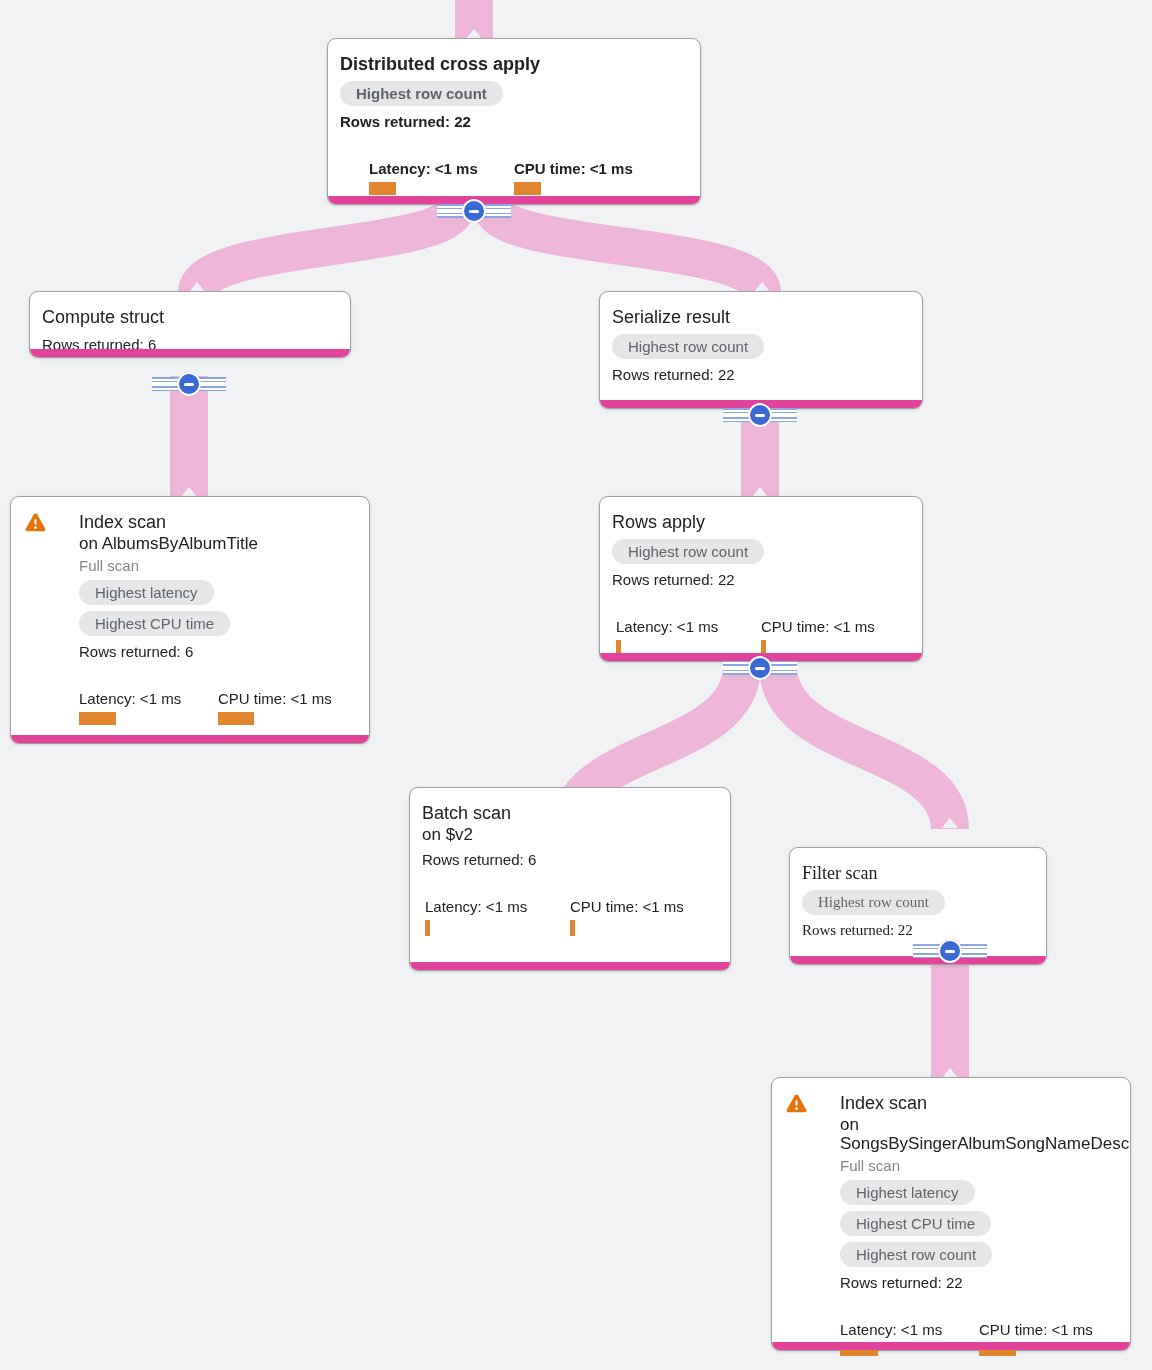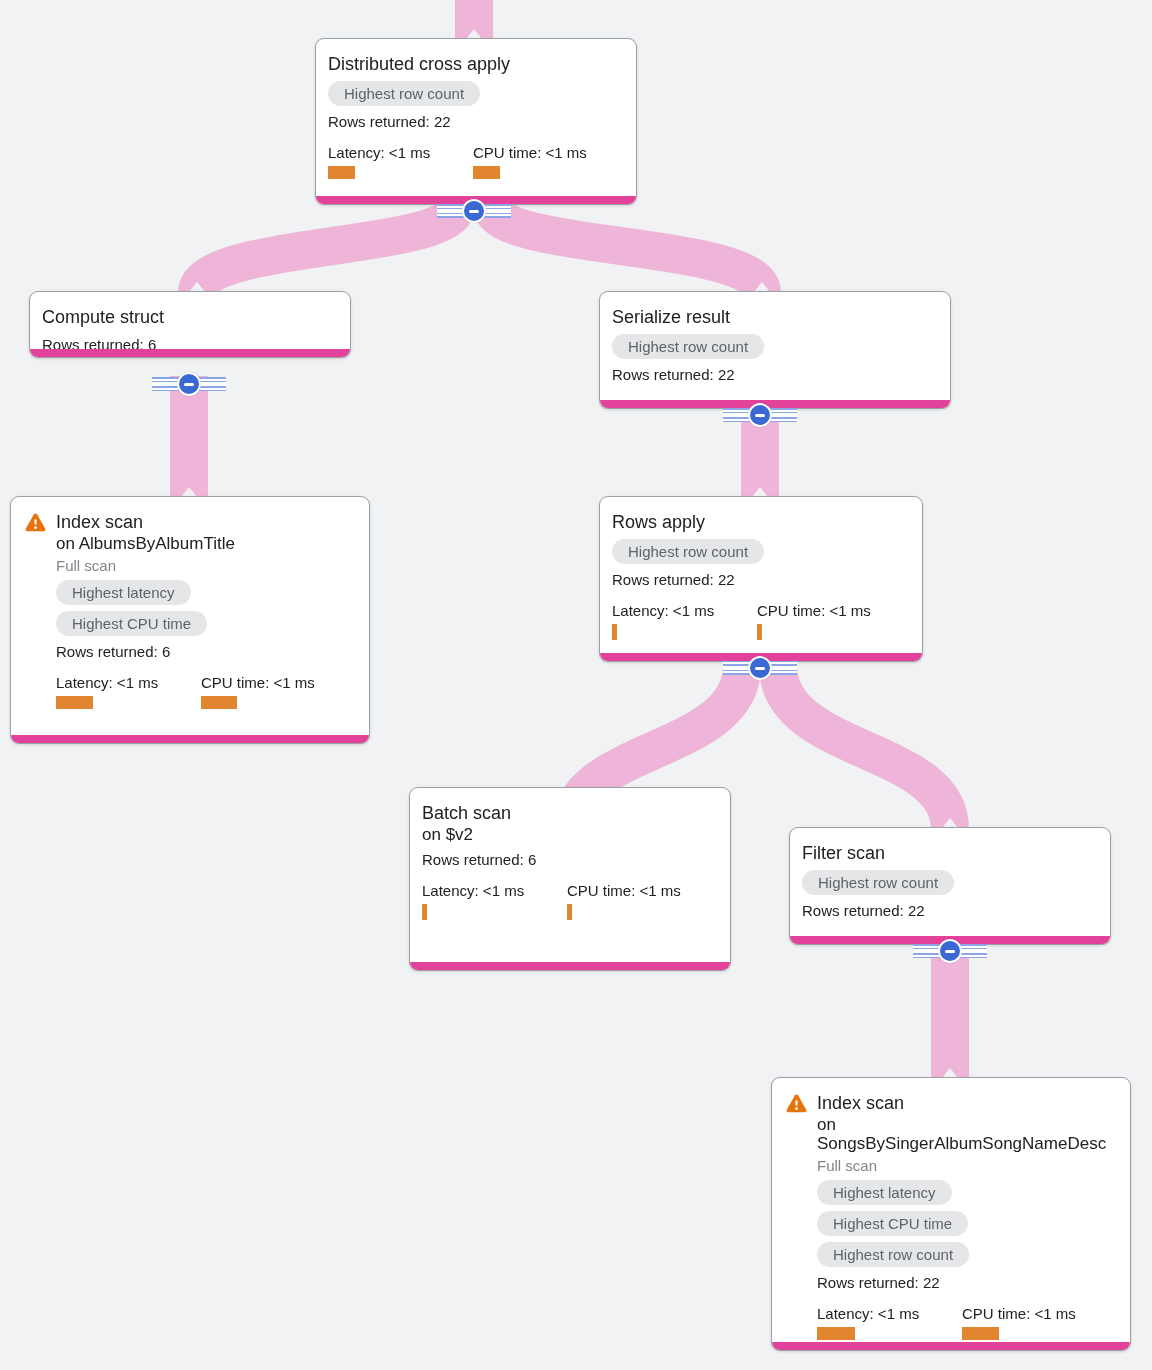--- a/index.html
+++ b/index.html
@@ -22,43 +22,43 @@
   svg.edges{position:absolute;left:0;top:0;z-index:1;}
   svg.edges .band{stroke:var(--edge_pink);stroke-width:38px;fill:none;}
   svg.edges .bandrect{fill:var(--edge_pink);}
   svg.edges .notch{fill:var(--bg);}
 
   .card{position:absolute;background:#fff;border:1px solid var(--card_border);
         border-radius:9px;box-shadow:0 1px 3px rgba(60,64,67,.18);z-index:2;box-sizing:border-box;}
   .accent{position:absolute;left:0;right:0;bottom:0;height:8px;background:var(--magenta);
           border-radius:0 0 8px 8px;}
   .content{padding:13px 12px 0 12px;}
-  .card.warn .content{padding-left:45px;}
+  .card.warn .content{padding-left:68px;}
   .warn-icon{position:absolute;left:14px;top:15px;width:21px;height:20px;}
   .title{font-size:18px;line-height:24px;color:var(--text);}
   .sub{font-size:17px;line-height:19px;color:var(--text);margin-top:0;}
   .note{font-size:15px;line-height:19px;color:var(--muted);margin-top:3px;}
   .badges{margin-top:5px;}
   .badge{display:table;background:var(--badge_bg);color:var(--badge_text);font-size:15px;
          line-height:25px;height:25px;padding:0 16px;border-radius:13px;white-space:nowrap;}
   .badge + .badge{margin-top:6px;}
   .rows{font-size:15px;line-height:19px;color:var(--text);margin-top:6px;}
-  .metrics{display:flex;margin-top:12px;}
+  .metrics{display:flex;margin-top:28px;justify-content:center;}
   .metric{width:145px;}
   .mlabel{font-size:15px;line-height:19px;color:var(--text);white-space:nowrap;}
   .mbar{background:var(--bar_orange);margin-top:4px;}
 
   
-  .n0{left:315px;top:38px;width:322px;height:167px;}
+  .n0{left:327px;top:38px;width:374px;height:167px;font-weight:bold;}
   .n1{left:29px;top:291px;width:322px;height:67px;}
-  .n2{left:599px;top:291px;width:352px;height:118px;}
+  .n2{left:599px;top:291px;width:324px;height:118px;}
   .n3{left:10px;top:496px;width:360px;height:248px;}
   .n4{left:599px;top:496px;width:324px;height:166px;}
   .n5{left:409px;top:787px;width:322px;height:184px;}
-  .n6{left:789px;top:827px;width:322px;height:118px;}
+  .n6{left:789px;top:847px;width:258px;height:118px;font-family:Liberation Serif, serif;}
   .n7{left:771px;top:1077px;width:360px;height:274px;}
 
   
   .toggle{position:absolute;width:74px;height:24px;z-index:3;cursor:pointer;}
   .t0{left:437px;top:199px;} .t1{left:152px;top:372px;} .t2{left:723px;top:403px;}
   .t4{left:723px;top:656px;} .t6{left:913px;top:939px;}
   .ribbon{position:absolute;left:0;top:5px;width:74px;height:14px;
     background:linear-gradient(to bottom,
       var(--ribbon_blue) 0 1.5px,#fff 1.5px 3.5px,
       var(--ribbon_blue) 3.5px 5px,#fff 5px 9px,

